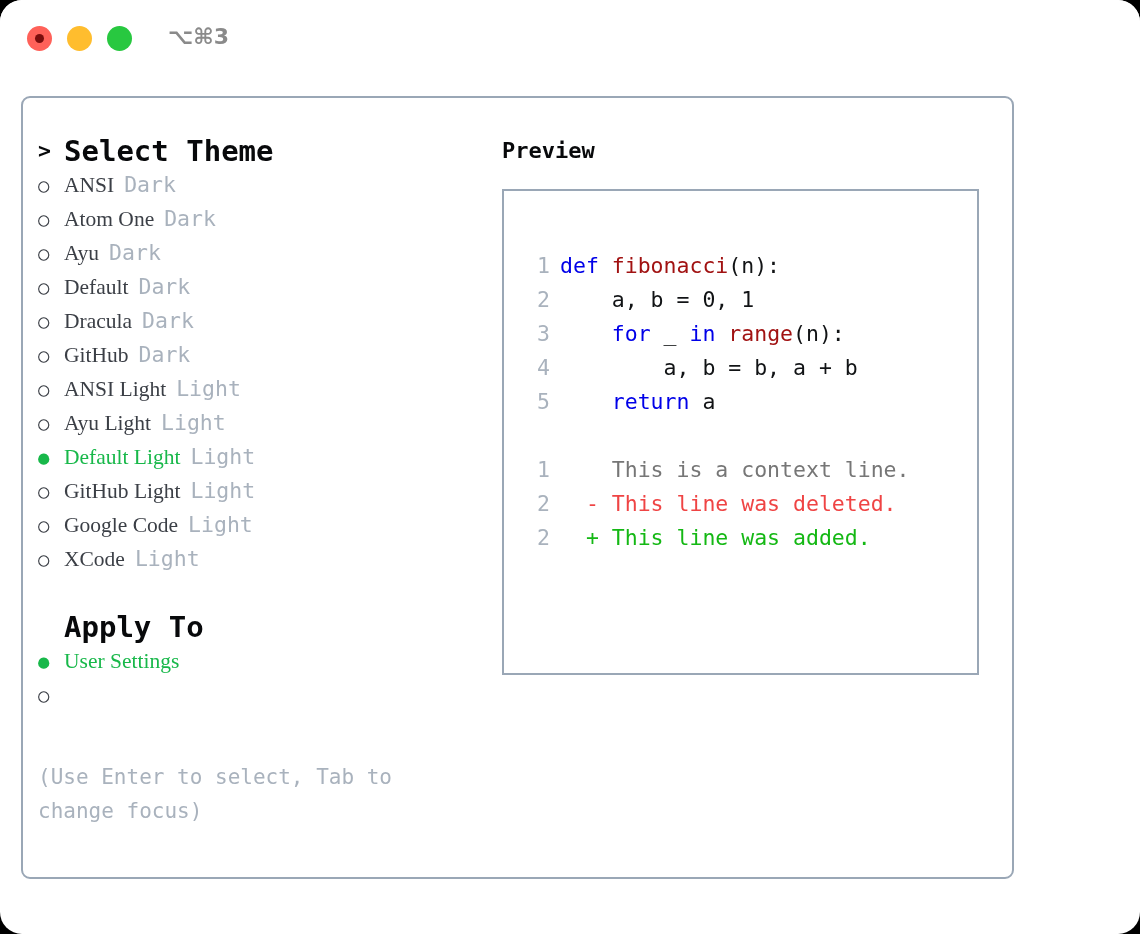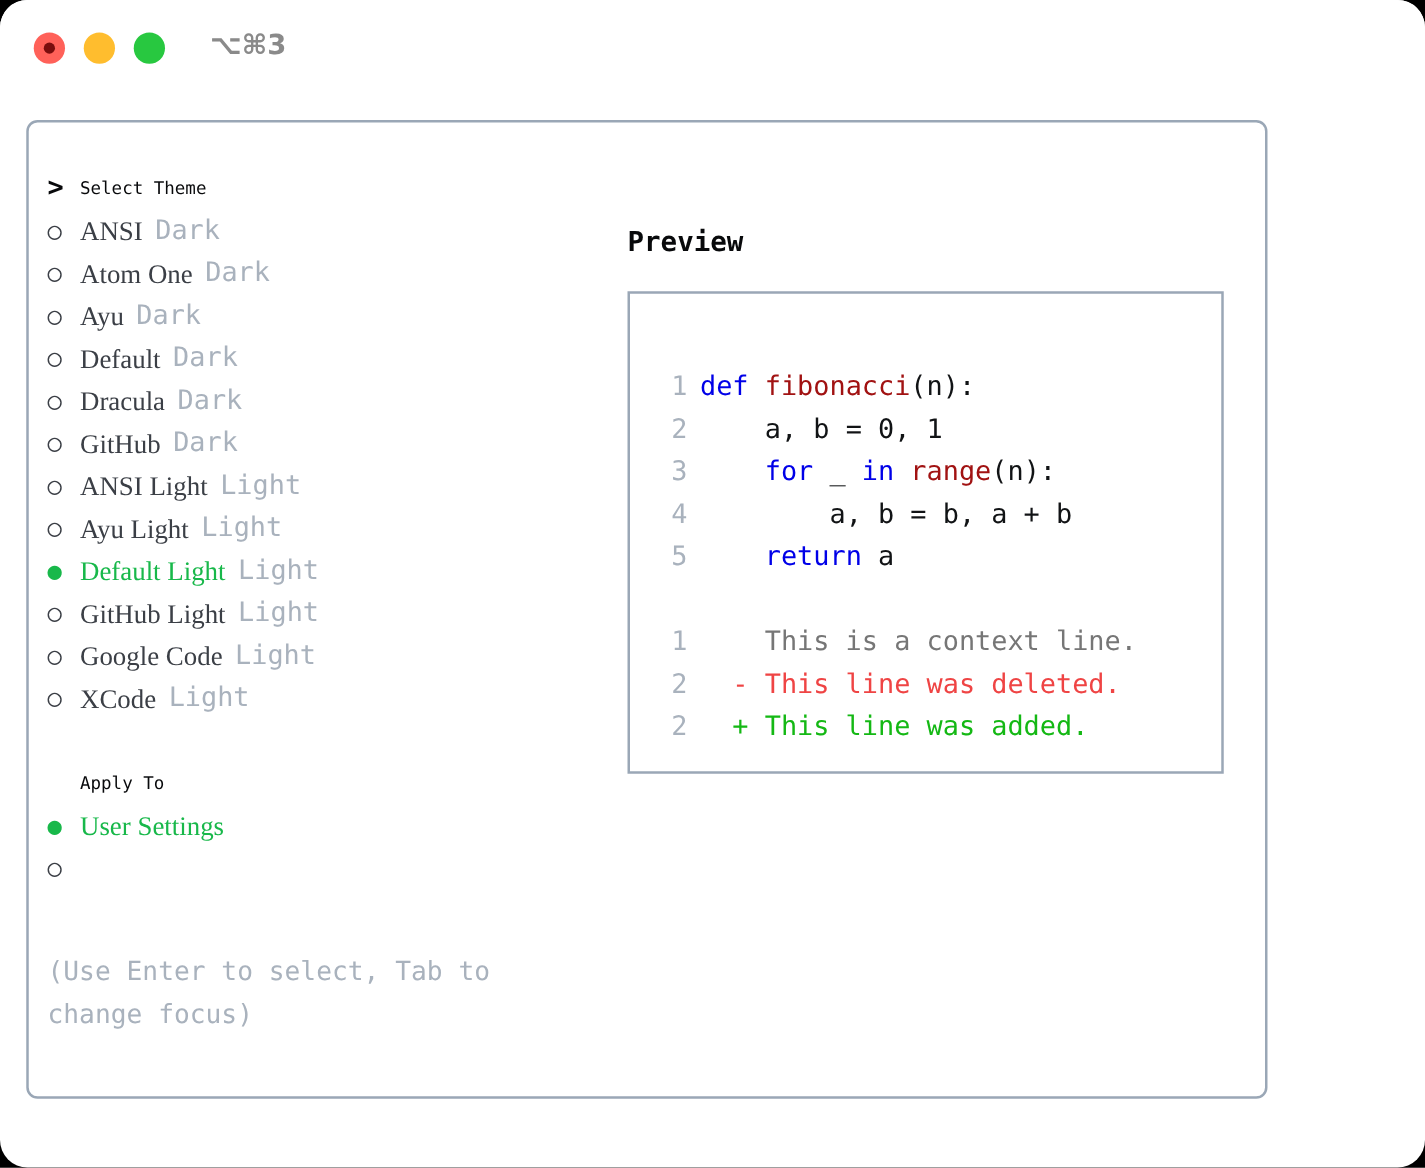--- a/index.html
+++ b/index.html
@@ -92,23 +92,23 @@
   }
   .bullet.filled { color: #18b84a; }
   .bullet.none { color: transparent; }
   .label { color: #3b3f46; font-family: Liberation Serif, serif; }
   .label.sel { color: #18b84a; }
   .tag {
     color: #a9b2bd;
     margin-left: 10px;
   }
   .heading {
-    font-weight: normal;
+    font-weight: bold;
     color: #08090b;
-    font-size: 14px;
+    font-size: 29px;
   }
   .caret {
     display: inline-block;
     width: 26px;
     flex: 0 0 26px;
     font-weight: bold;
     color: #08090b;
   }
   .spacer { height: 34px; }
   #hint {
@@ -124,25 +124,24 @@
     position: absolute;
     left: 479px; top: 36px;
     width: 495px;
   }
   #preview-title {
     font-size: 22px;
     font-weight: bold;
     color: #08090b;
     line-height: 34px;
     margin-bottom: 21px;
-    margin-top: 44px;
   }
   #preview-box {
     width: 477px;
-    height: 386px;
+    height: 486px;
     border: 2px solid #9aa7b6;
     background: #ffffff;
     padding: 58px 0 0 12px;
   }
   .cline {
     font-size: 21.5px;
     line-height: 34px;
     white-space: pre;
     color: #111315;
   }

